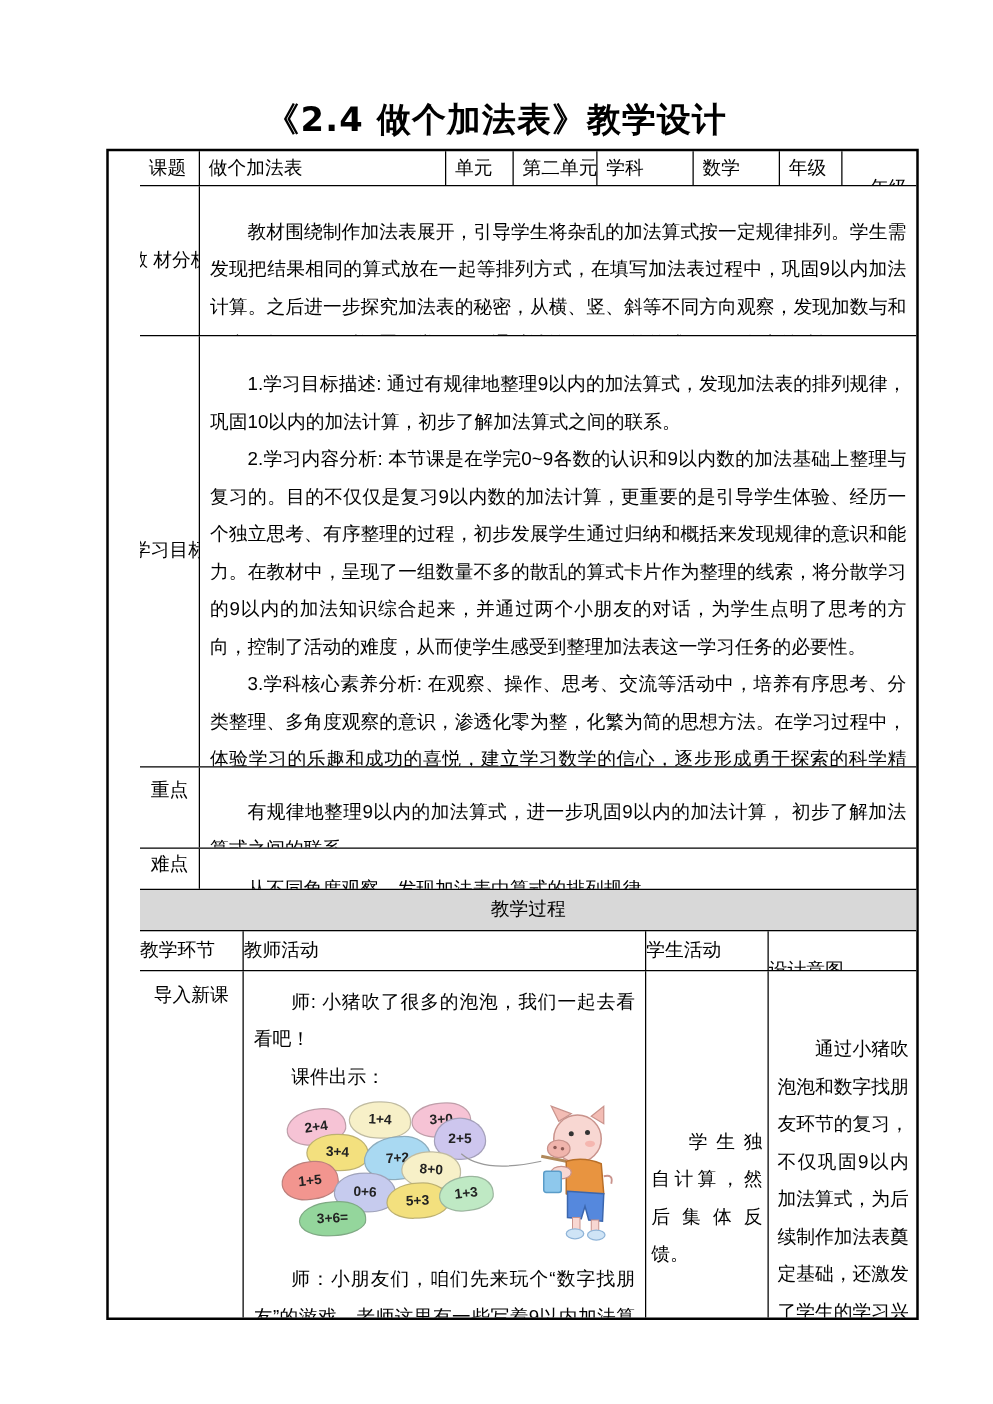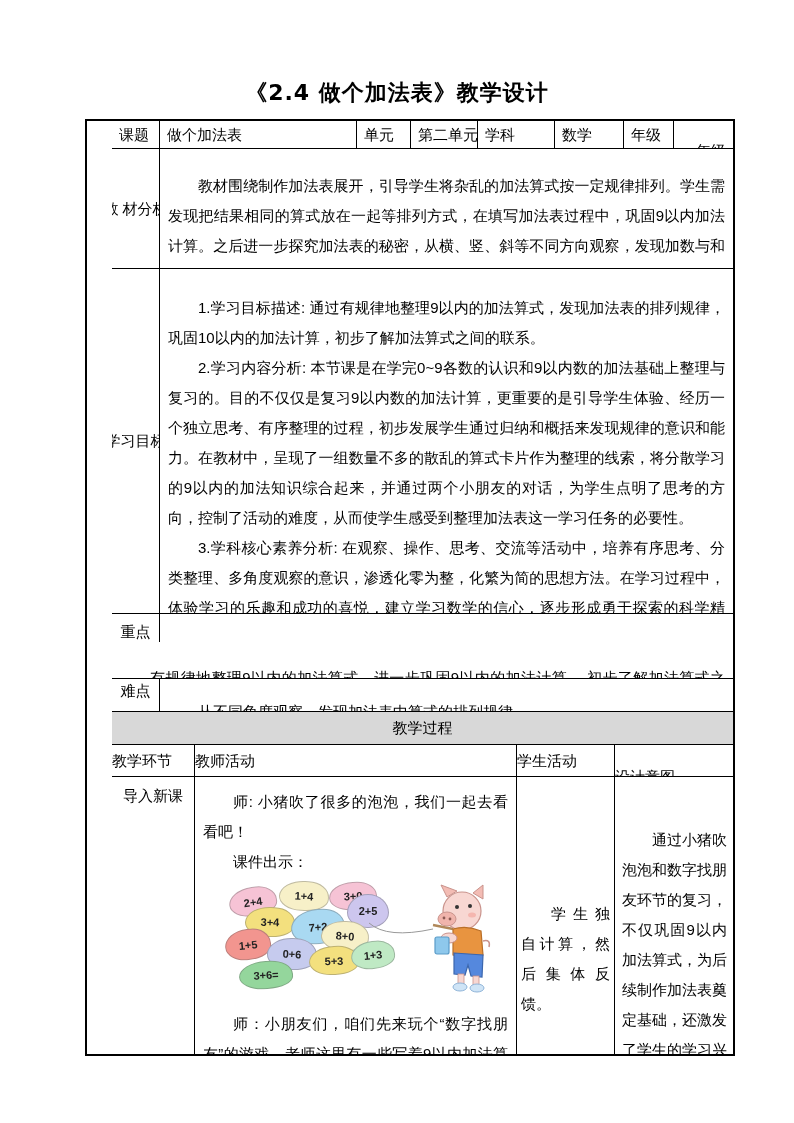--- a/index.html
+++ b/index.html
@@ -7,21 +7,21 @@
     position:relative;
     width:794px;height:1123px;
     background:#ffffff;
     font-family:"Liberation Sans","DejaVu Sans",sans-serif;
     color:#000;
     overflow:hidden;
   }
   .doc-title{
     position:absolute;top:78px;left:0;width:100%;
     margin:0;text-align:center;
-    font-size:22px;font-weight:bold;letter-spacing:1px;
+    font-size:27px;font-weight:bold;letter-spacing:1px;
     font-family:"DejaVu Sans","Liberation Sans",sans-serif;
   }
   .tbl{
     position:absolute;left:85px;top:119px;width:621px;
     border:2px solid #000;
     font-size:15px;
     padding-left:25px;
   }
   .row{display:flex;box-sizing:border-box;border-bottom:1px solid #000;}
   .row:last-child{border-bottom:none;}
@@ -44,21 +44,21 @@
   .labcol{width:48px;display:flex;flex-direction:row;justify-content:center;align-items:center;line-height:30px;}
   .labcol span{display:block;text-align:center;white-space:pre;}
   .labcol-top{width:48px;padding-top:9px;text-align:center;}
   .bodycol{flex:1;padding:0 8px;}
   .para{margin:0;text-indent:2em;line-height:30px;text-align:justify;}
 
   .r-material{height:120px;}
   .r-material .bodycol{padding-top:6px;}
   .r-goals{height:345px;}
   .r-goals .bodycol{padding-top:8px;}
-  .r-key{height:65px;flex-direction:column;}
+  .r-key{height:65px;}
   .r-key .bodycol{padding-top:5px;}
   .r-diff{height:33px;}
   .r-diff .bodycol{padding-top:2px;}
 
   
   .gray-bar{
     box-sizing:border-box;height:33px;
     border-bottom:1px solid #000;
     text-align:center;line-height:32px;
   }

